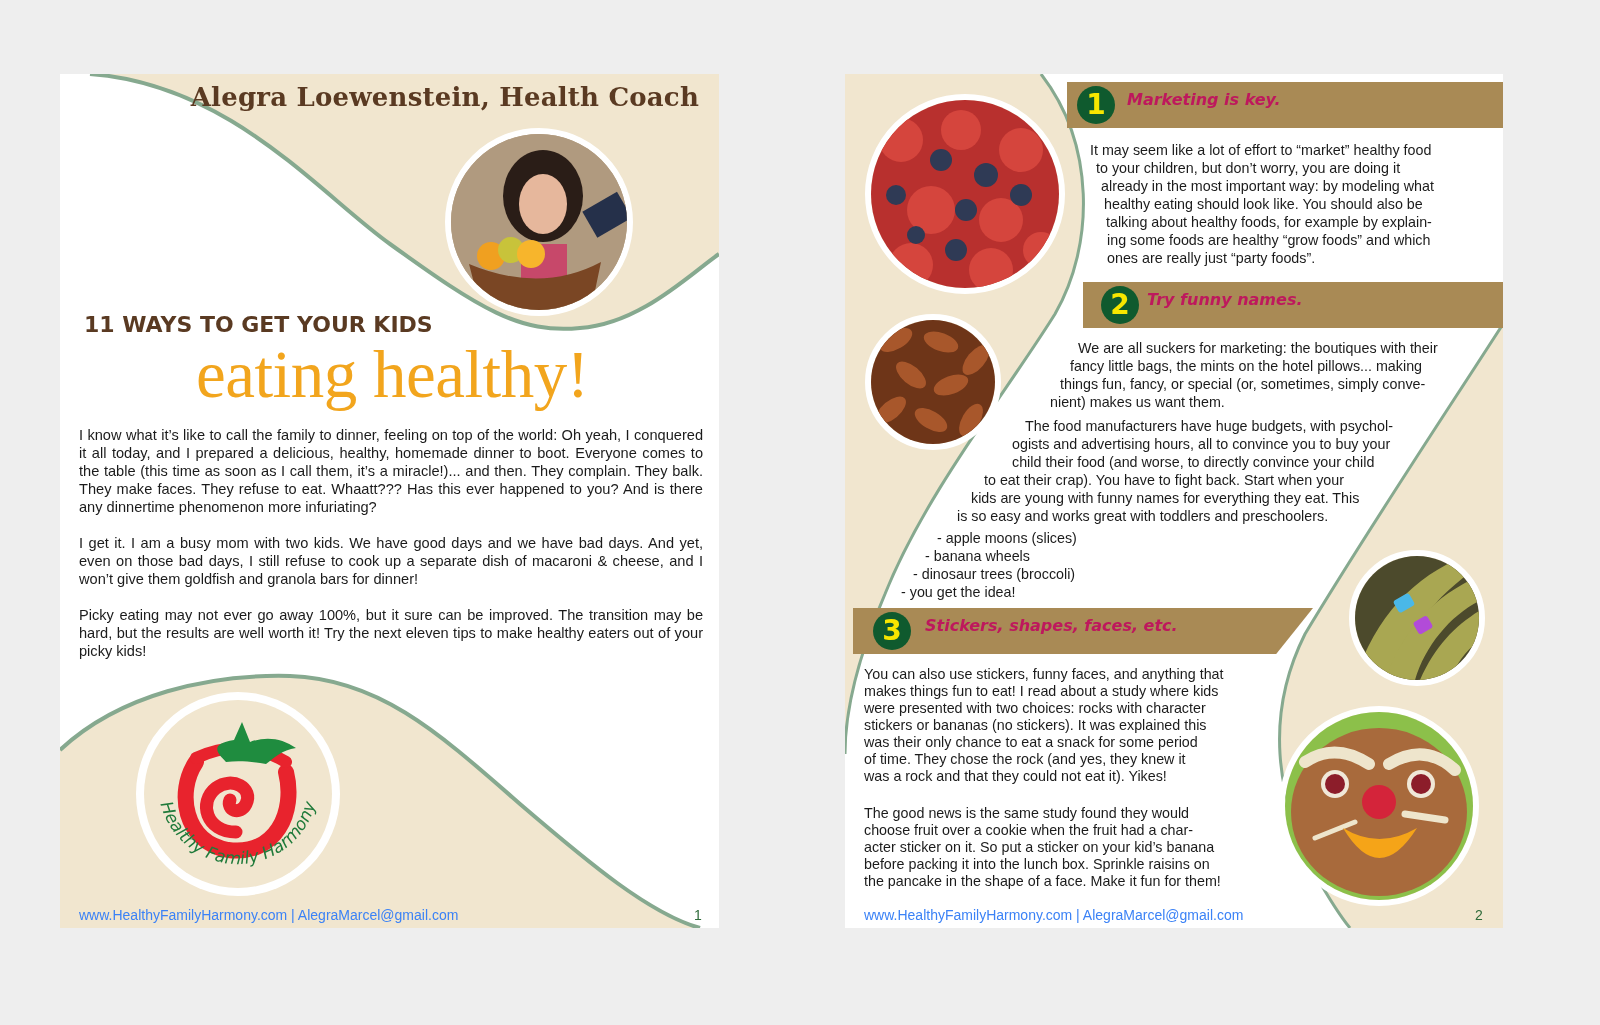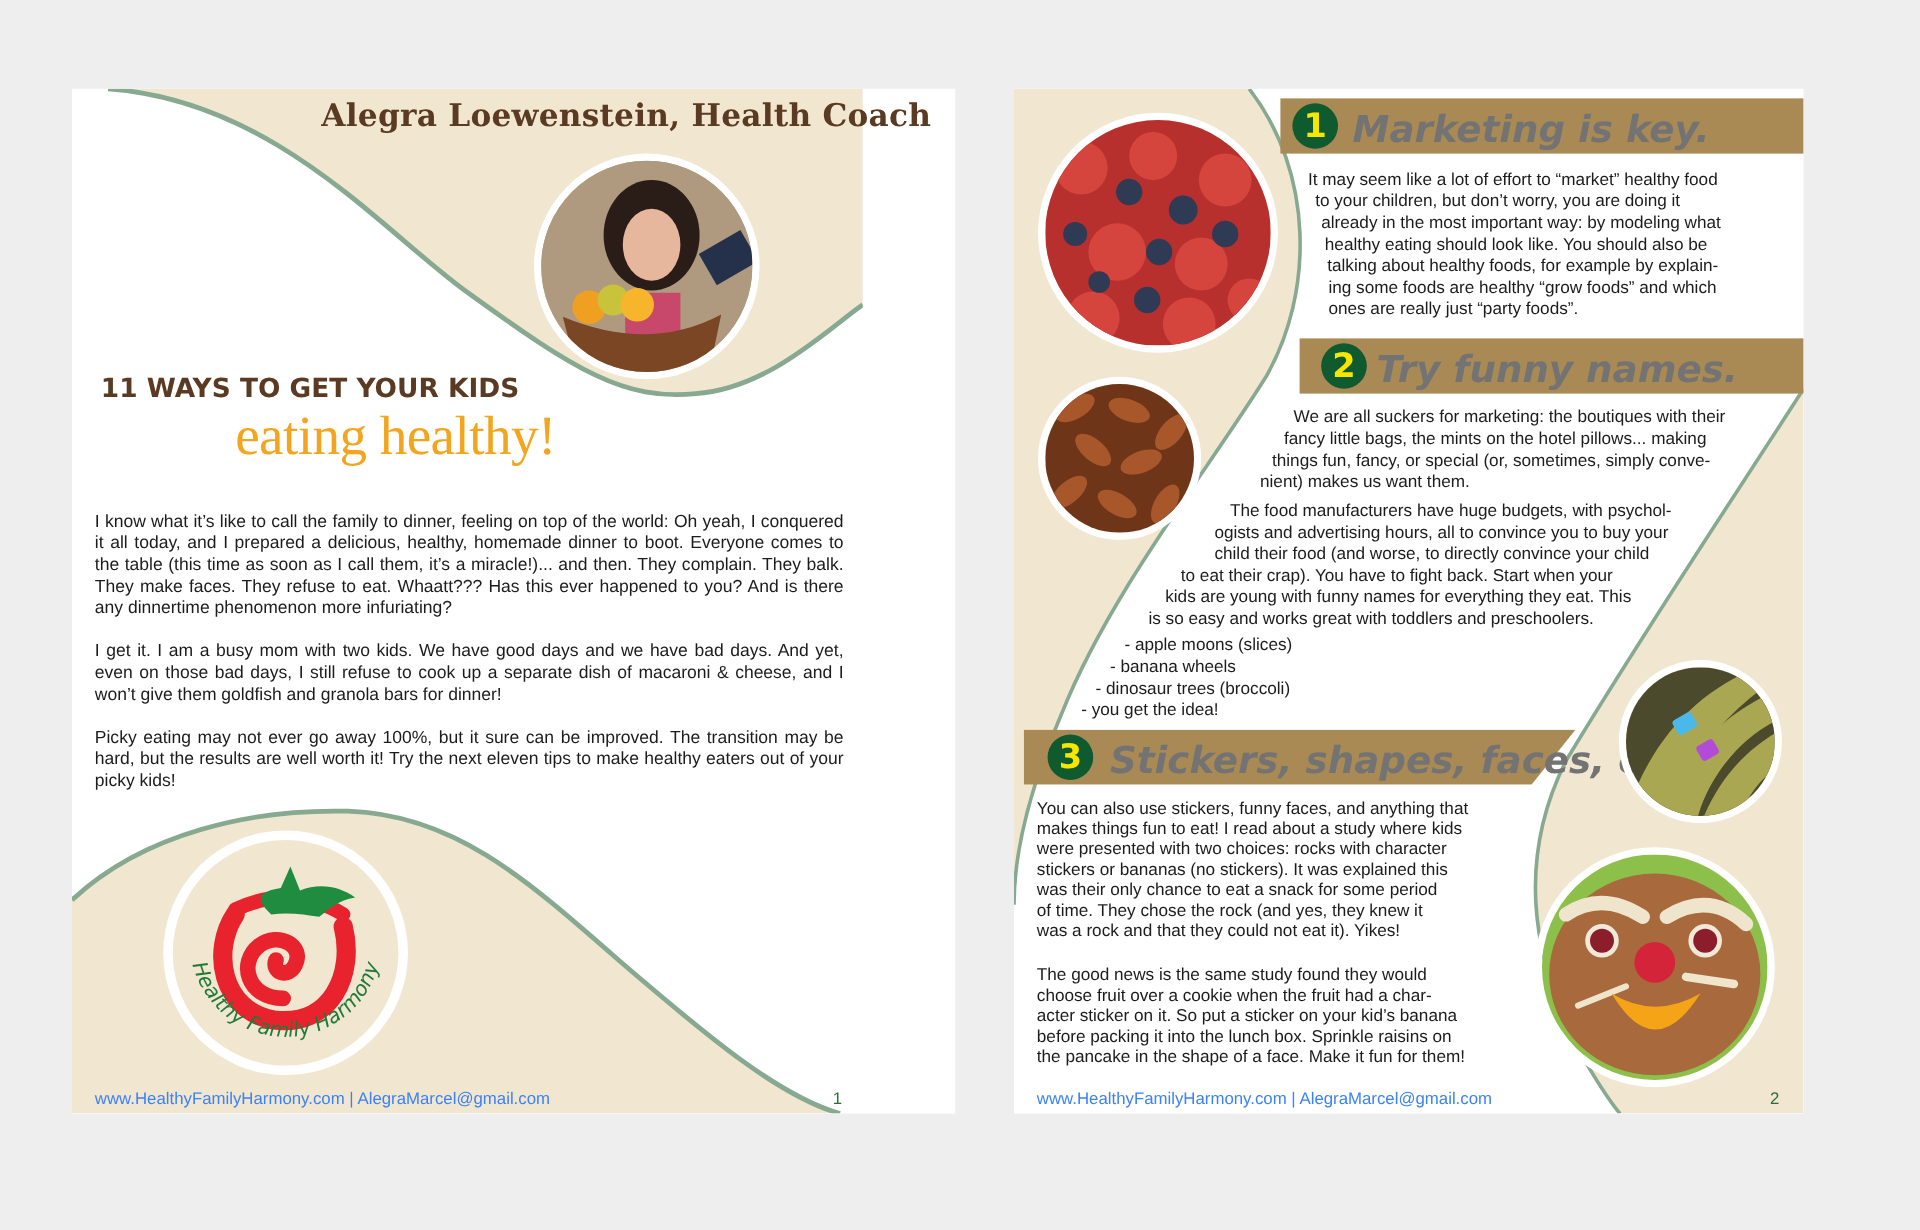--- a/index.html
+++ b/index.html
@@ -1,32 +1,32 @@
 <!DOCTYPE html>
 <html><head>
 <meta charset="utf-8">
 <style>
   html, body { margin:0; padding:0; }
   body { width:1600px; height:1025px; background:#eeeeee; position:relative; overflow:hidden; font-family:"Liberation Sans", sans-serif; }
   .page { position:absolute; background:#ffffff; overflow:hidden; }
-  #page1 { left:60px; top:74px; width:736px; height:854px;text-decoration:underline; }
+  #page1 { left:60px; top:74px; width:659px; height:854px;text-decoration:underline; }
   #page2 { left:845px; top:74px; width:658px; height:854px; }
   svg.bg { position:absolute; left:0; top:0; }
   .abs { position:absolute; }
   .coach-title { right:20px; top:8px; font-family:"DejaVu Serif", serif; font-weight:bold; font-size:26px; color:#5a3a22; letter-spacing:0.2px; white-space:nowrap; }
   .photo { border-radius:50%; border:6px solid #ffffff; box-sizing:border-box; overflow:hidden; }
   .headline-small { left:24px; top:238px; font-family:"DejaVu Sans", sans-serif; font-weight:bold; font-size:22px; color:#5a3a22; white-space:nowrap; }
-  .headline-big { left:136px; top:262px; font-family:"Liberation Serif", serif; font-size:46px; color:#f2a51d; white-space:nowrap; letter-spacing:-0.5px; }
+  .headline-big { left:136px; top:262px; font-family:"Liberation Serif", serif; font-size:67px; color:#f2a51d; white-space:nowrap; letter-spacing:-0.5px; }
   .body-p { font-family:"Liberation Sans", sans-serif; font-size:14.6px; line-height:18px; color:#1b1b1b; }
   .p1-para { left:19px; width:624px; text-align:justify; }
   .footer-text { font-family:"Liberation Sans", sans-serif; font-size:14px; color:#3b82f6; white-space:nowrap; }
   .page-num { font-family:"Liberation Sans", sans-serif; font-size:14px; color:#2f6b3a; }
   .band { background:#a98a55; height:46px; }
   .num-badge { width:38px; height:38px; border-radius:50%; background:#0f5a2e; color:#f7e600; font-family:"DejaVu Sans", sans-serif; font-weight:bold; font-size:28px; text-align:center; line-height:38px; }
-  .tip-title { font-family:"DejaVu Sans", sans-serif; font-weight:bold; font-size:31px; color:#737373; white-space:nowrap; font-style:italic; }
+  .tip-title { font-family:"DejaVu Sans", sans-serif; font-weight:bold; font-size:16px; color:#be185d; white-space:nowrap; font-style:italic; }
   .line { position:absolute; white-space:nowrap; font-family:"Liberation Sans", sans-serif; font-size:14.3px; color:#1b1b1b; }
 </style>
 </head>
 <body>
 
 <div class="page" id="page1">
   <svg class="bg" width="659" height="854" viewBox="0 0 659 854">
 
     <path d="M30,0 C170,10 260,120 330,170 C420,235 460,260 520,254 C580,250 630,200 659,180 L659,0 Z" fill="#f1e6cf"></path>
     <path d="M30,0 C170,10 260,120 330,170 C420,235 460,260 520,254 C580,250 630,200 659,180" fill="none" stroke="#86a98f" stroke-width="4"></path>

